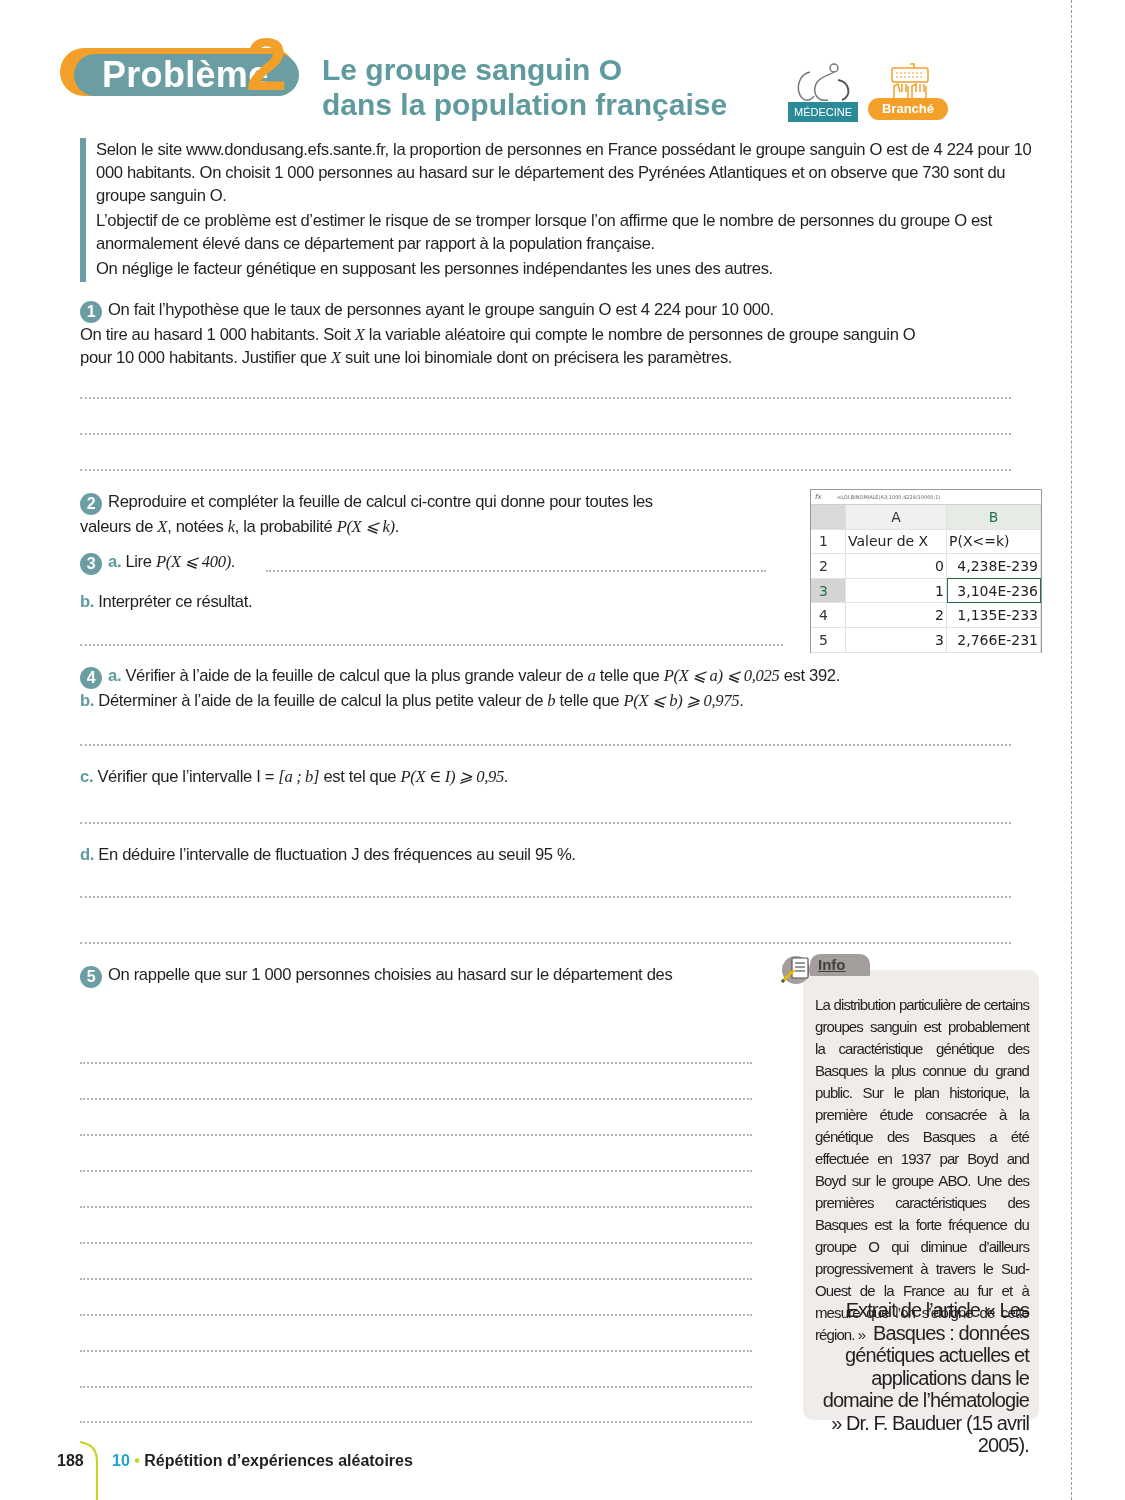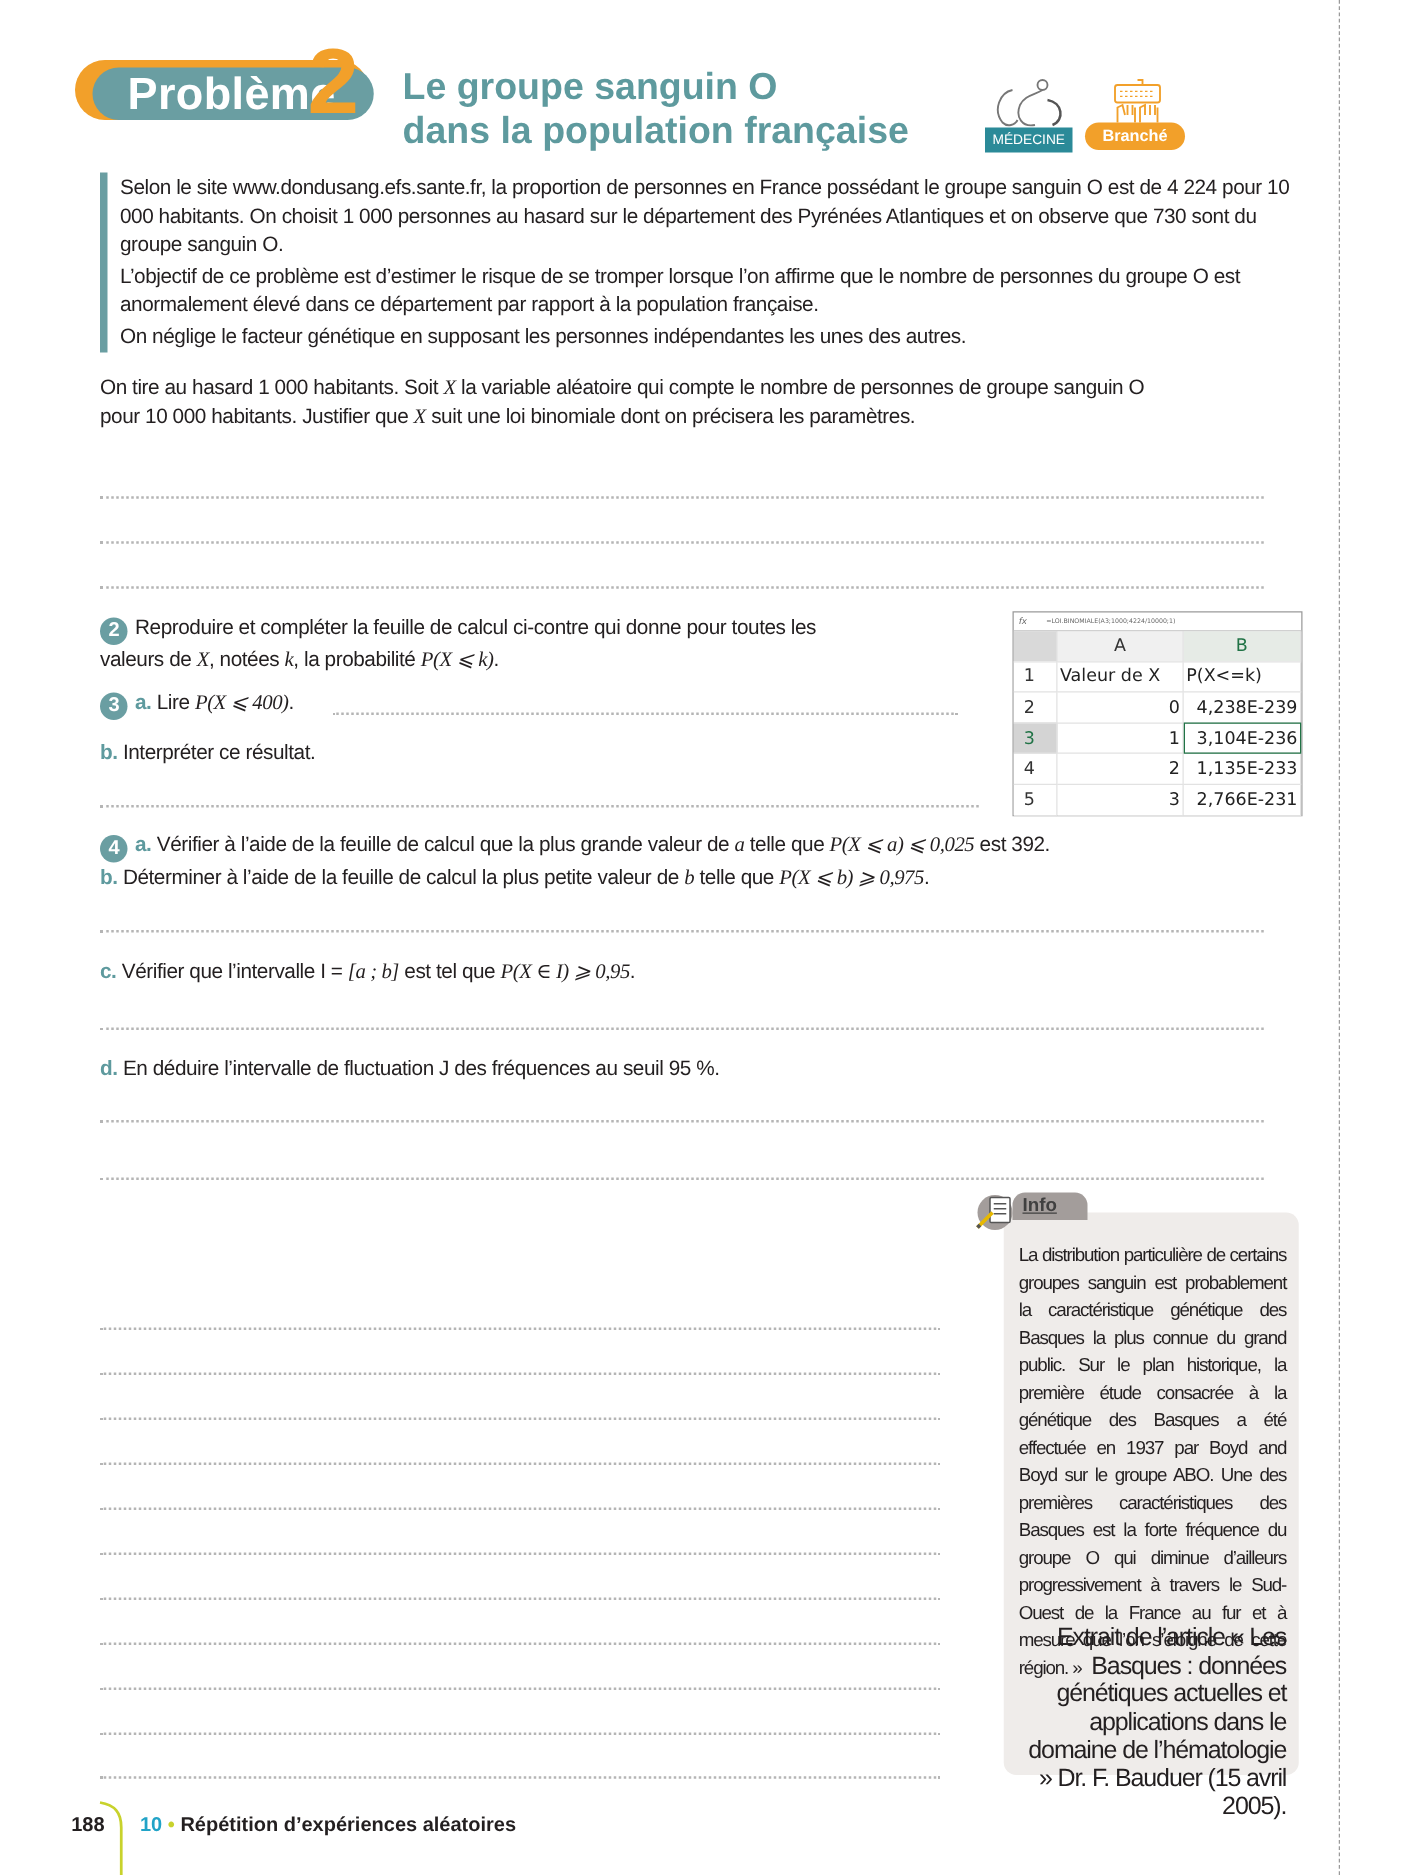--- a/index.html
+++ b/index.html
@@ -119,20 +119,21 @@
   <div class="label">Branché</div>
 </div>
 
 <div class="abs intro">
   <p>Selon le site www.dondusang.efs.sante.fr, la proportion de personnes en France possédant le groupe sanguin O est de 4 224 pour 10 000 habitants. On choisit 1 000 personnes au hasard sur le département des Pyrénées Atlantiques et on observe que 730 sont du groupe sanguin O.</p>
   <p>L’objectif de ce problème est d’estimer le risque de se tromper lorsque l’on affirme que le nombre de personnes du groupe O est anormalement élevé dans ce département par rapport à la population française.</p>
   <p>On néglige le facteur génétique en supposant les personnes indépendantes les unes des autres.</p>
 </div>
 
 <div class="abs qtext" style="left:80px; top:298px; width:950px;">
+  <div><span class="qnum">1</span><span>On fait l’hypothèse que le taux de personnes ayant le groupe sanguin O est 4 224 pour 10 000.</span></div>
   <div><span>On tire au hasard 1 000 habitants. Soit </span><span class="math">X</span><span> la variable aléatoire qui compte le nombre de personnes de groupe sanguin O</span></div>
   <div><span>pour 10 000 habitants. Justifier que </span><span class="math">X</span><span> suit une loi binomiale dont on précisera les paramètres.</span></div>
 </div>
 <div class="dots" style="left:80px; top:397px; width:931px;"></div>
 <div class="dots" style="left:80px; top:433px; width:931px;"></div>
 <div class="dots" style="left:80px; top:469px; width:931px;"></div>
 
 <div class="abs qtext" style="left:80px; top:490px; width:720px;">
   <div><span class="qnum">2</span><span>Reproduire et compléter la feuille de calcul ci-contre qui donne pour toutes les</span></div>
   <div><span>valeurs de </span><span class="math">X</span><span>, notées </span><span class="math">k</span><span>, la probabilité </span><span class="math">P(X ⩽ k)</span><span>.</span></div>
@@ -199,20 +200,21 @@
 </div>
 <div class="dots" style="left:80px; top:822px; width:931px;"></div>
 
 <div class="abs qtext" style="left:80px; top:843px; width:900px;">
   <span class="sub">d.</span> <span>En déduire l’intervalle de fluctuation J des fréquences au seuil 95 %.</span>
 </div>
 <div class="dots" style="left:80px; top:896px; width:931px;"></div>
 <div class="dots" style="left:80px; top:942px; width:931px;"></div>
 
 <div class="abs qtext" style="left:80px; top:963px; width:680px;">
+  <div><span class="qnum">5</span><span>On rappelle que sur 1 000 personnes choisies au hasard sur le département des</span></div>
 </div>
 <div class="dots" style="left:80px; top:1062px; width:672px;"></div>
 <div class="dots" style="left:80px; top:1098px; width:672px;"></div>
 <div class="dots" style="left:80px; top:1134px; width:672px;"></div>
 <div class="dots" style="left:80px; top:1170px; width:672px;"></div>
 <div class="dots" style="left:80px; top:1206px; width:672px;"></div>
 <div class="dots" style="left:80px; top:1242px; width:672px;"></div>
 <div class="dots" style="left:80px; top:1278px; width:672px;"></div>
 <div class="dots" style="left:80px; top:1314px; width:672px;"></div>
 <div class="dots" style="left:80px; top:1350px; width:672px;"></div>

